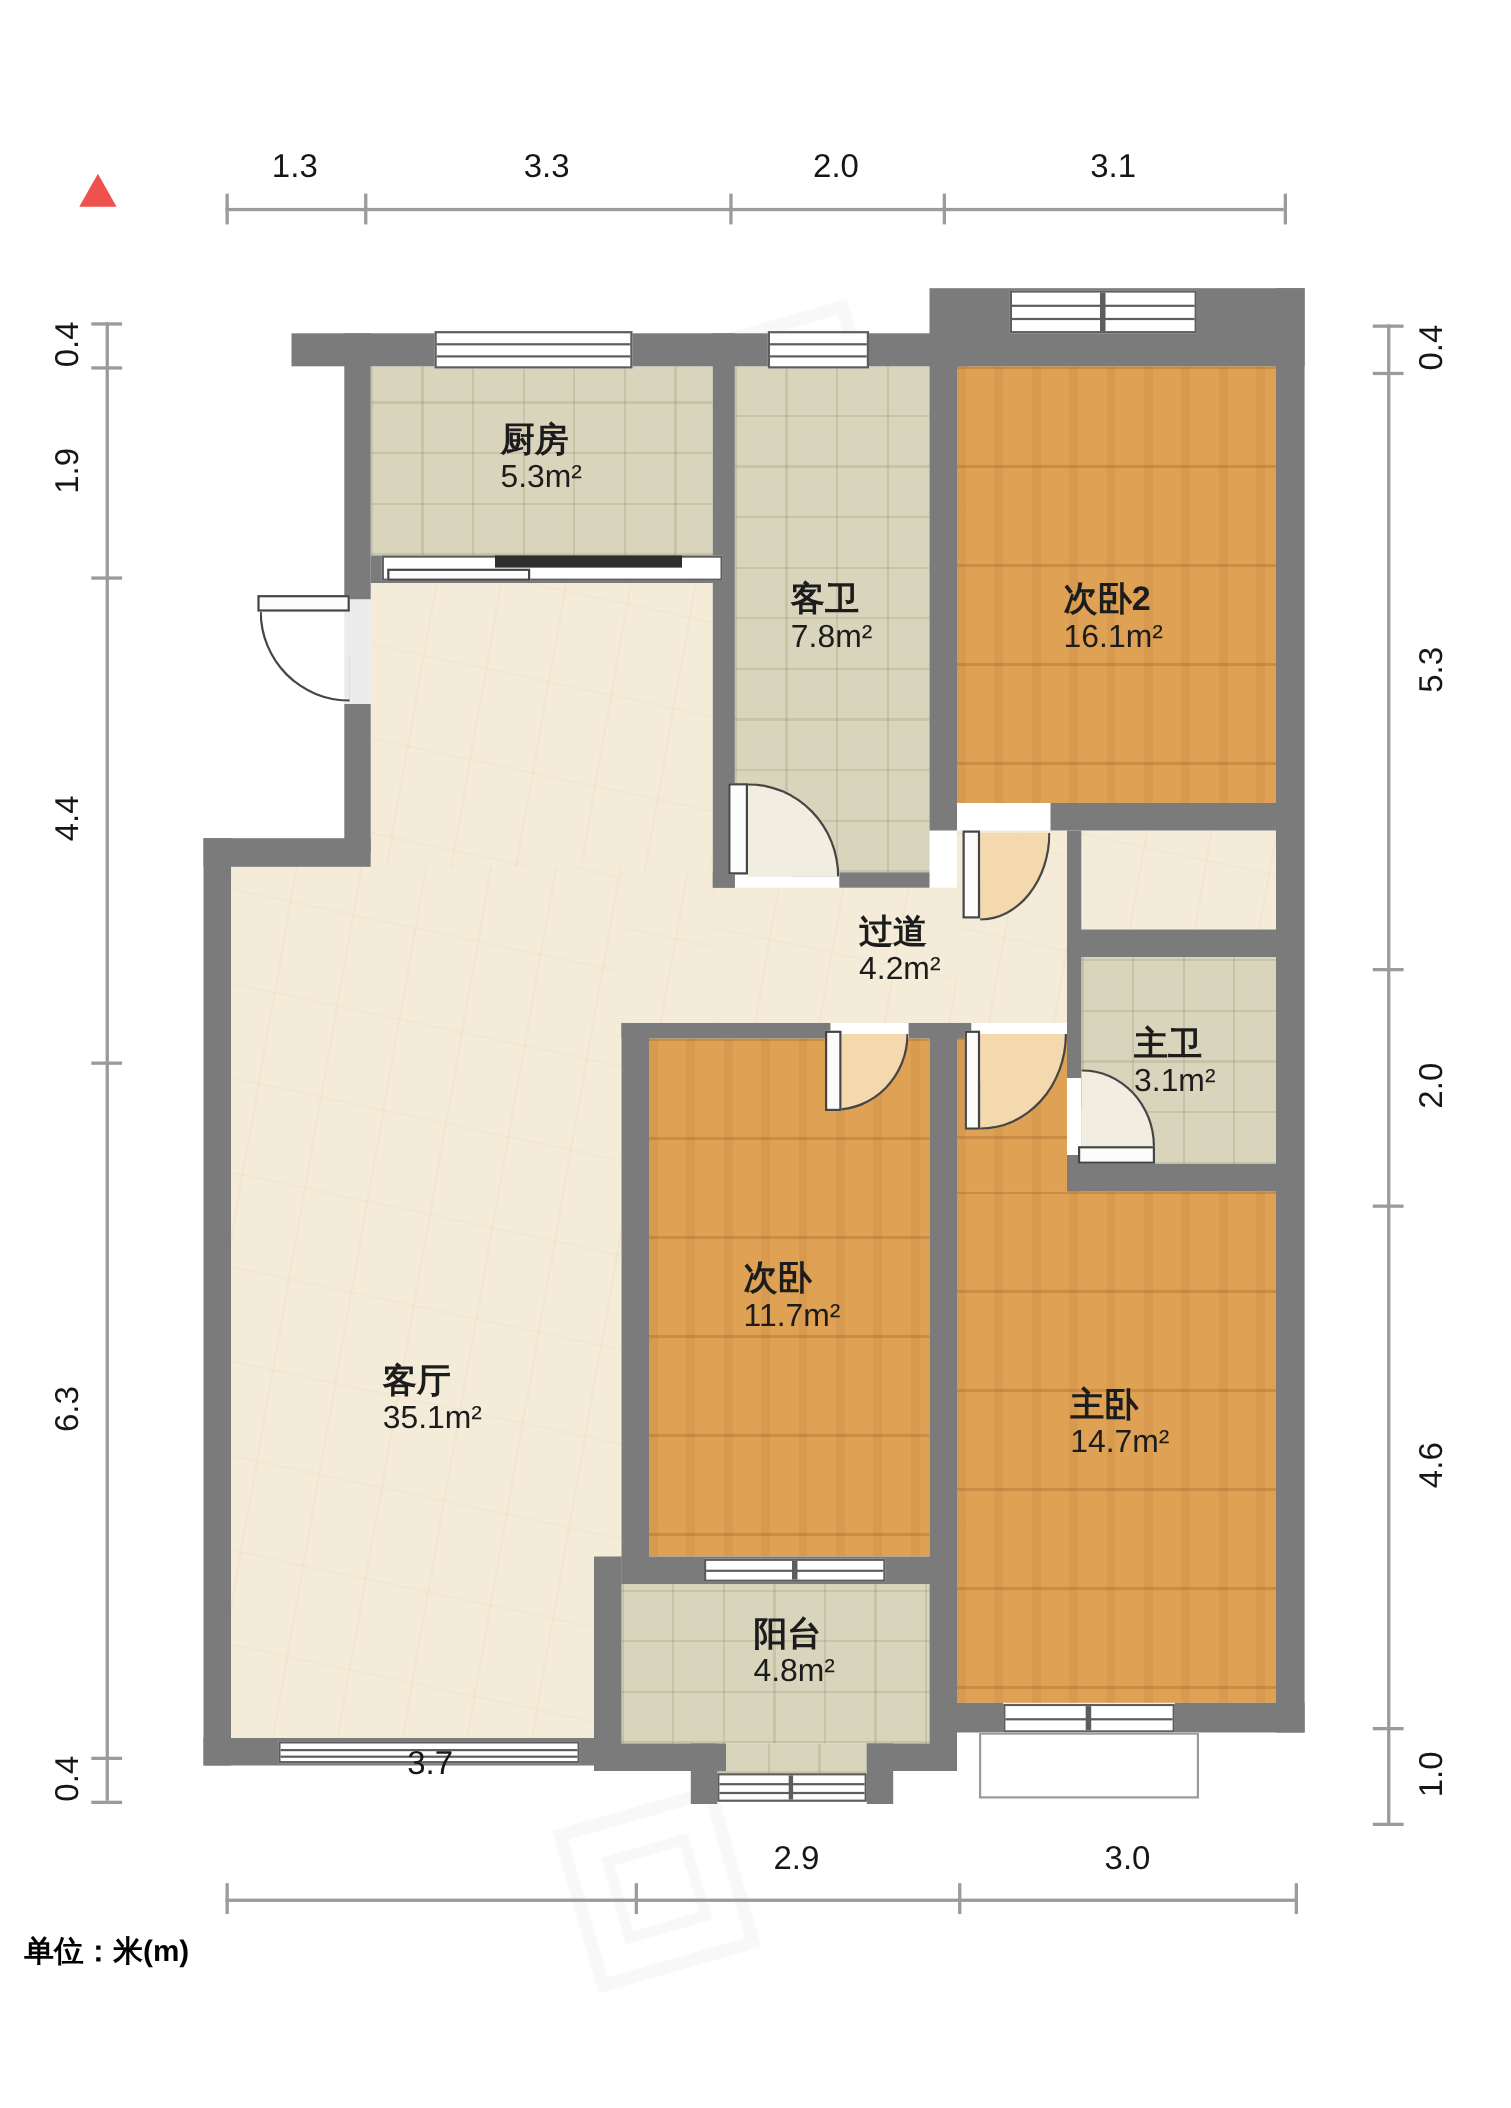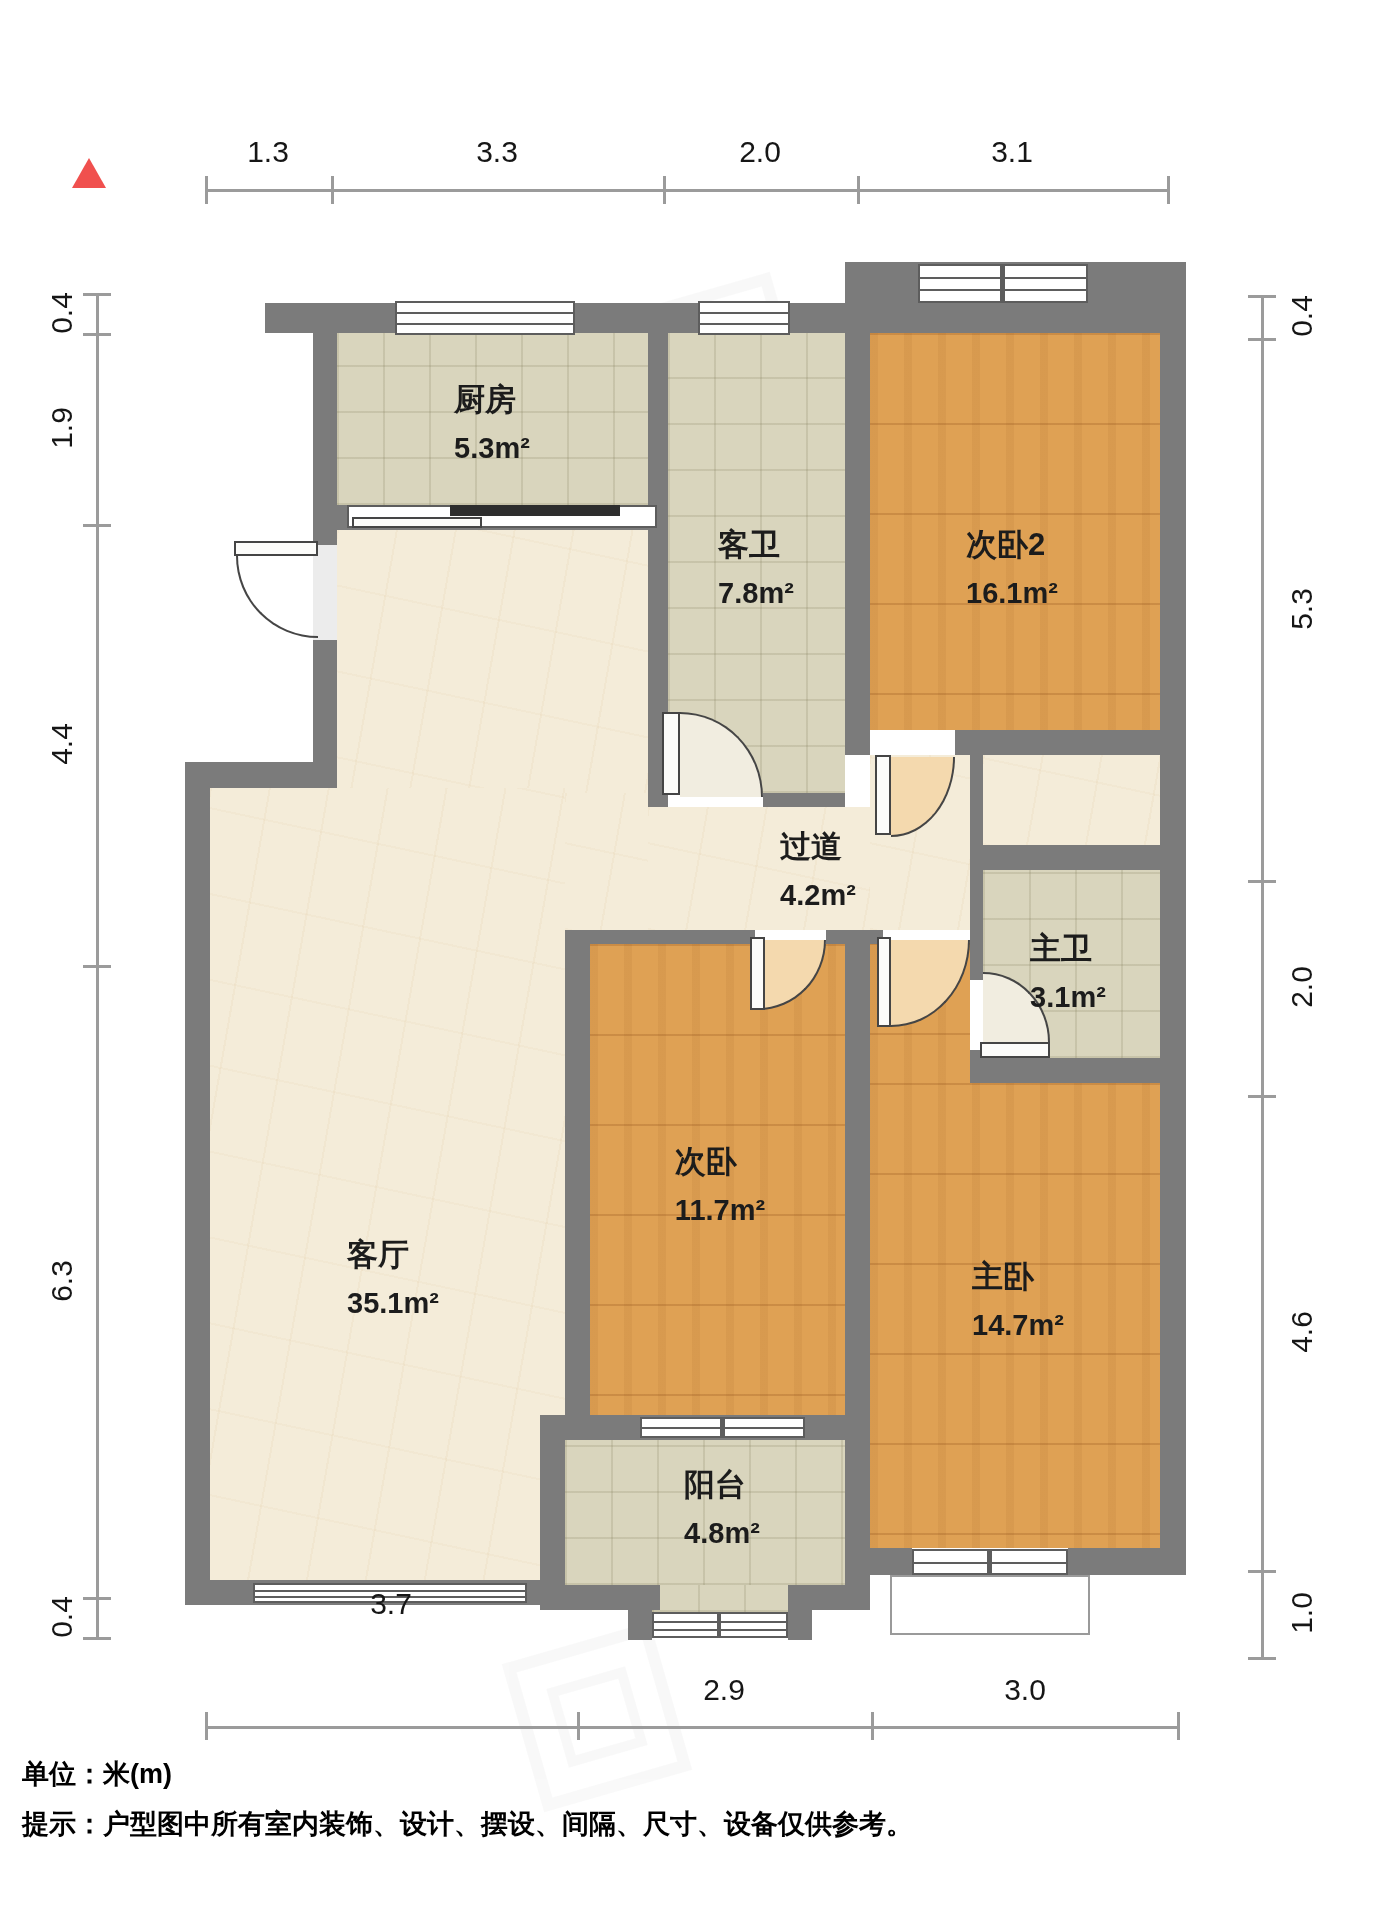--- a/index.html
+++ b/index.html
@@ -24,21 +24,21 @@
   .arc.tr{border-top-width:2.5px;border-right-width:2.5px;border-top-right-radius:100%;}
   .arc.bl{border-bottom-width:2.5px;border-left-width:2.5px;border-bottom-left-radius:100%;}
   .swing-wood{background:#f4d9ae;}
   .swing-tile{background:#f1ede0;}
   .dimline{position:absolute;background:#9b9b9b;}
   .tick{position:absolute;background:#9b9b9b;}
   .dimlab{position:absolute;font-size:30px;color:#161616;transform:translate(-50%,-50%);white-space:nowrap;}
   .dimlab.v{transform:translate(-50%,-50%) rotate(-90deg);}
   .rlabel{position:absolute;transform:translateX(-50%);line-height:1.1;}
   .rname{font-size:31px;font-weight:700;color:#1c1c1c;white-space:nowrap;}
-  .rarea{font-size:29px;font-weight:700;color:#1c1c1c;margin-top:16px;white-space:nowrap;}
+  .rarea{font-size:29px;font-weight:400;color:#1c1c1c;margin-top:2px;white-space:nowrap;}
   .north{position:absolute;left:72px;top:158px;width:0;height:0;
          border-left:17px solid transparent;border-right:17px solid transparent;
          border-bottom:30px solid #f0504e;}
   .footer{position:absolute;left:22px;font-size:27px;font-weight:700;color:#000;white-space:nowrap;}
   .sill{position:absolute;border:2px solid #9a9a9a;box-sizing:border-box;background:#fff;}
   .wm{position:absolute;width:130px;height:130px;border:12px solid #777;opacity:.045;transform:rotate(-16deg);}
   .wm>div{position:absolute;left:24px;top:24px;right:24px;bottom:24px;border:10px solid #777;}
 </style>
 </head>
 <body>
@@ -239,15 +239,14 @@
   <div class="dimline" style="left:205px;top:1726px;width:975px;height:3px"></div>
   <div class="tick" style="left:205px;top:1712px;width:3px;height:28px"></div>
   <div class="tick" style="left:577px;top:1712px;width:3px;height:28px"></div>
   <div class="tick" style="left:871px;top:1712px;width:3px;height:28px"></div>
   <div class="tick" style="left:1177px;top:1712px;width:3px;height:28px"></div>
   <div class="dimlab" style="left:391px;top:1604px">3.7</div>
   <div class="dimlab" style="left:724px;top:1690px">2.9</div>
   <div class="dimlab" style="left:1025px;top:1690px">3.0</div>
 
   <div class="footer" style="top:1756px">单位：米(m)</div>
-  <div class="footer" style="top:1806px">提示：户型图中所有室内装饰、设计、摆设、间隔、尺寸、设备仅供参考。</div>
 
 </div>
 
 </body></html>

